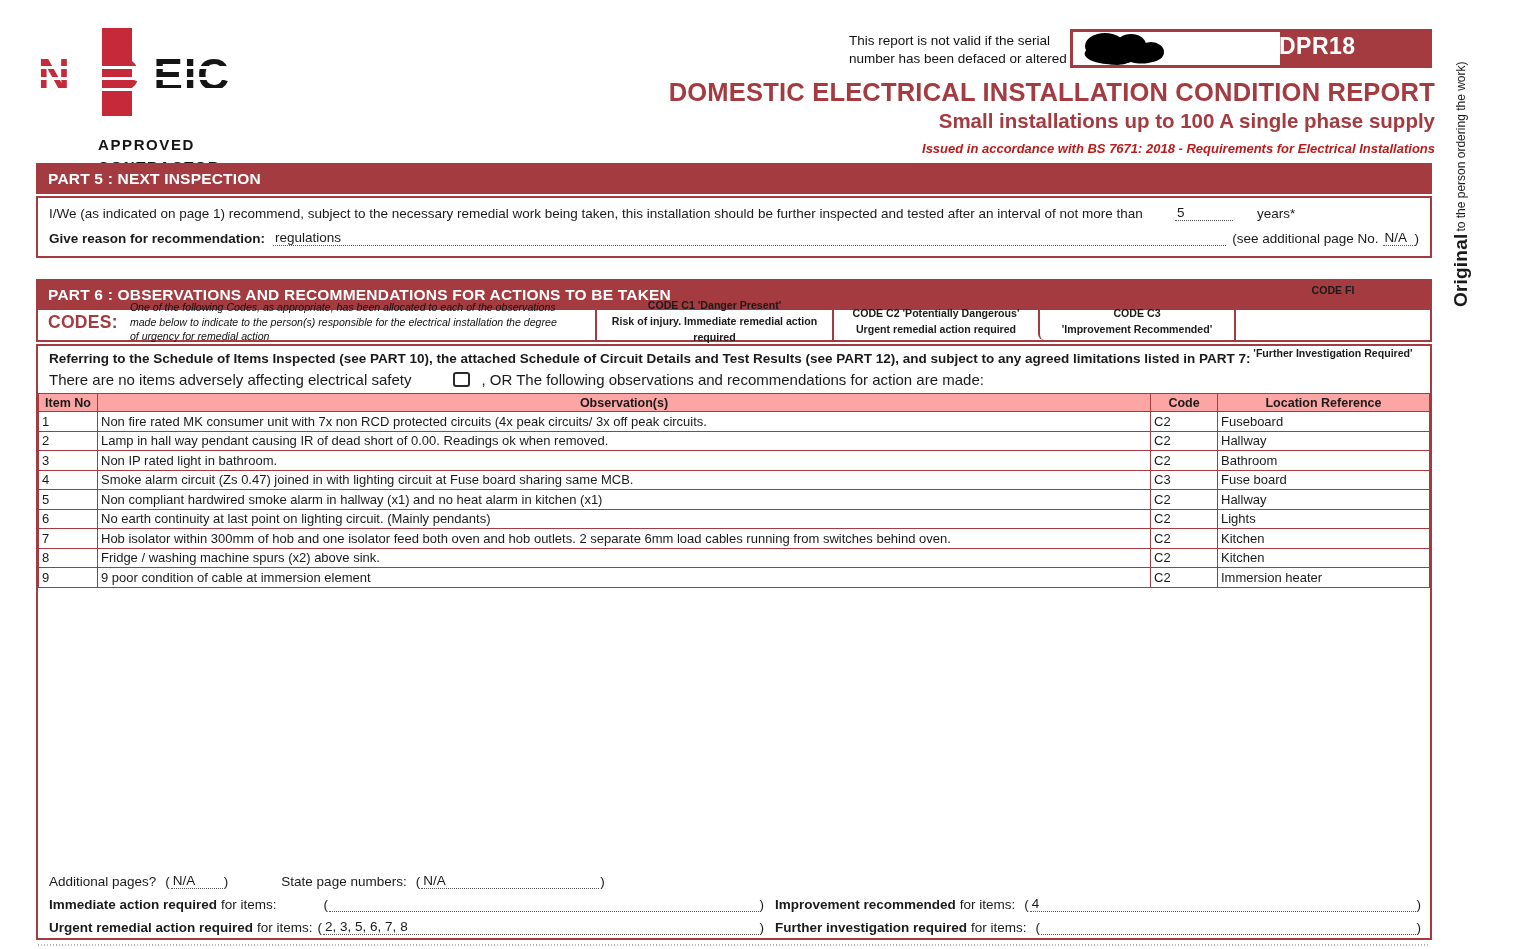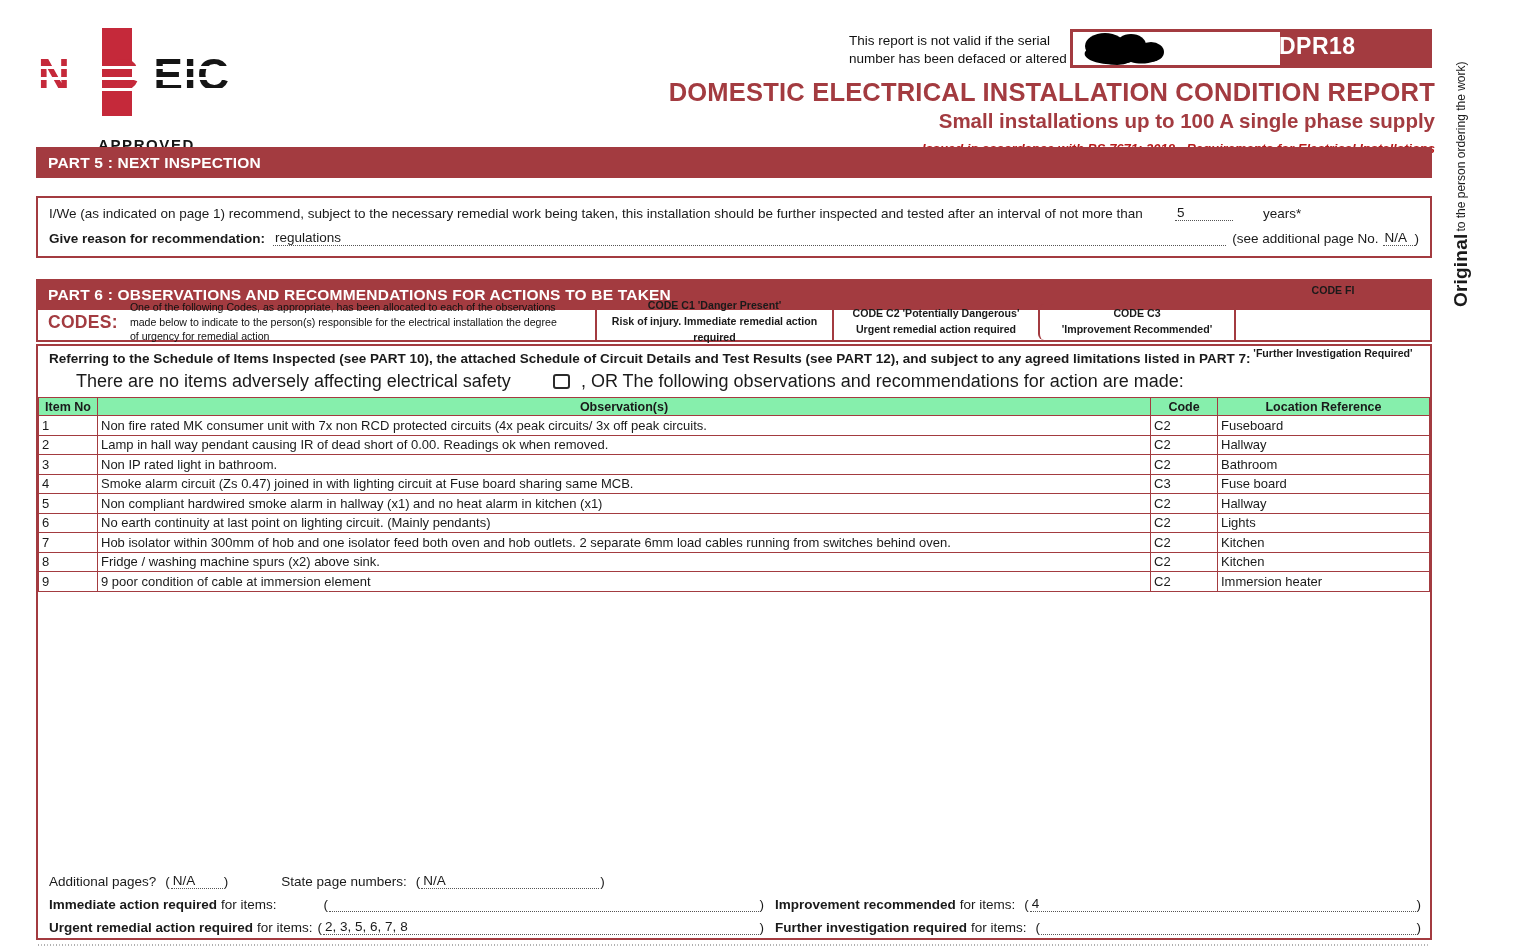--- a/index.html
+++ b/index.html
@@ -32,47 +32,47 @@
   .issued { color:#b91c1c; font-style:italic; font-weight:600; font-size:13px; margin-top:7px; }
 
   .side-label { position:absolute; left:1315px; top:148px; width:292px; height:26px;
                 transform:rotate(-90deg); transform-origin:center; display:flex; align-items:center; white-space:nowrap; }
   .side-label b { font-size:19px; letter-spacing:0.2px; }
   .side-label span { font-size:12px; margin-left:2px; }
 
   
   .bar { position:absolute; left:36px; width:1396px; height:31px; background:#a33b40; color:#fff;
          font-weight:bold; font-size:15.5px; line-height:31px; padding-left:12px; letter-spacing:0.2px; }
-  .p5bar { top:147px; } .p6bar { top:279px; }
+  .p5bar { top:163px; } .p6bar { top:279px; }
 
   .p5box { position:absolute; left:36px; top:196px; width:1396px; height:62px; border:2px solid #a33b40;
            padding:7px 11px 0 11px; font-size:13.5px; }
   .p5line1 { display:flex; align-items:flex-end; white-space:nowrap; }
   .p5line2 { display:flex; align-items:flex-end; margin-top:9px; white-space:nowrap; }
 
   .dots { border-bottom:1.5px dotted #555; }
   .val { display:inline-block; text-indent:2px; }
   .fill { flex:1 1 auto; }
 
   .codesbox { position:absolute; left:36px; top:302px; width:1396px; height:40px; border:2px solid #a33b40; display:flex; }
   .codes-left { flex:0 0 557px; display:flex; align-items:center; padding:2px 10px; }
   .codes-word { color:#a33b40; font-weight:bold; font-size:17.5px; margin-right:12px; letter-spacing:0.3px; }
-  .codes-desc { font-size:10.6px; line-height:1.38; color:#111; max-width:430px; }
+  .codes-desc { font-style:italic; font-size:10.6px; line-height:1.38; color:#111; max-width:430px; }
   .code-col { border-left:2px solid #a33b40; display:flex; flex-direction:column; justify-content:center;
               text-align:center; font-weight:bold; font-size:10.6px; line-height:1.5; padding:0 4px; }
   .code-col:nth-child(2){ flex:0 0 237px; } .code-col:nth-child(3){ flex:0 0 206px; }
   .code-col:nth-child(4){ flex:0 0 196px;border-radius:6px; } .code-col:nth-child(5){ flex:1;gap:47px; }
 
   .mainbox { position:absolute; left:36px; top:344px; width:1396px; height:596px; border:2px solid #a33b40; }
   .referring { font-weight:bold; font-size:13.5px; padding:5px 1px 0 11px; }
-  .noitems { display:flex; align-items:center; font-size:18px; padding:5px 16px 5px 11px;margin-left:27px; }
+  .noitems { display:flex; align-items:center; font-size:15px; padding:5px 16px 5px 11px; }
   .checkbox { width:17px; height:15px; border:2.5px solid #2b2b2b; border-radius:3px; margin:0 11px 0 42px; background:#fff; }
 
   table.obs { width:100%; border-collapse:collapse; table-layout:fixed; font-size:13px; }
-  table.obs th { background:#86efac; border:1.5px solid #a33b40; font-size:12.5px; font-weight:bold;
+  table.obs th { background:#fca5a5; border:1.5px solid #a33b40; font-size:12.5px; font-weight:bold;
                  height:18px; text-align:center; padding:0 2px; }
   table.obs td { border:1.5px solid #a33b40; height:19.5px; padding:0 3px; white-space:nowrap; overflow:hidden; }
   td.c-item { padding-left:2px; }
 
   .p6footer { position:absolute; left:0; right:0; bottom:3px; font-size:13.5px; padding:0 8px 0 11px; }
   .f-line { display:flex; align-items:flex-end; white-space:nowrap; height:23px; }
   .f-left { flex:0 0 716px; display:flex; align-items:flex-end; white-space:nowrap; }
   .f-right { flex:1; display:flex; align-items:flex-end; white-space:nowrap; margin-left:10px; }
   .blab { font-weight:bold; margin-right:4px; }
   .paren { padding:0 1px; }
@@ -125,21 +125,21 @@
   <div class="side-label">
     <b>Original</b>
     <span>to the person ordering the work)</span>
   </div>
 
   <div class="bar p5bar">PART 5 : NEXT INSPECTION</div>
   <div class="p5box">
     <div class="p5line1">
       <span>I/We (as indicated on page 1) recommend, subject to the necessary remedial work being taken, this installation should be further inspected and tested after an interval of not more than</span>
       <span class="val dots" style="width:58px; margin-left:32px;">5</span>
-      <span style="margin-left:30px;">years*</span>
+      <span style="margin-left:24px;">years*</span>
     </div>
     <div class="p5line2">
       <span class="blab">Give reason for recommendation:</span>
       <span class="val dots fill" style="margin-left:4px;">regulations</span>
       <span style="margin-left:6px;">(see additional page No.</span>
       <span class="val dots" style="width:32px; margin-left:4px;">N/A</span>
       <span>)</span>
     </div>
   </div>
 

